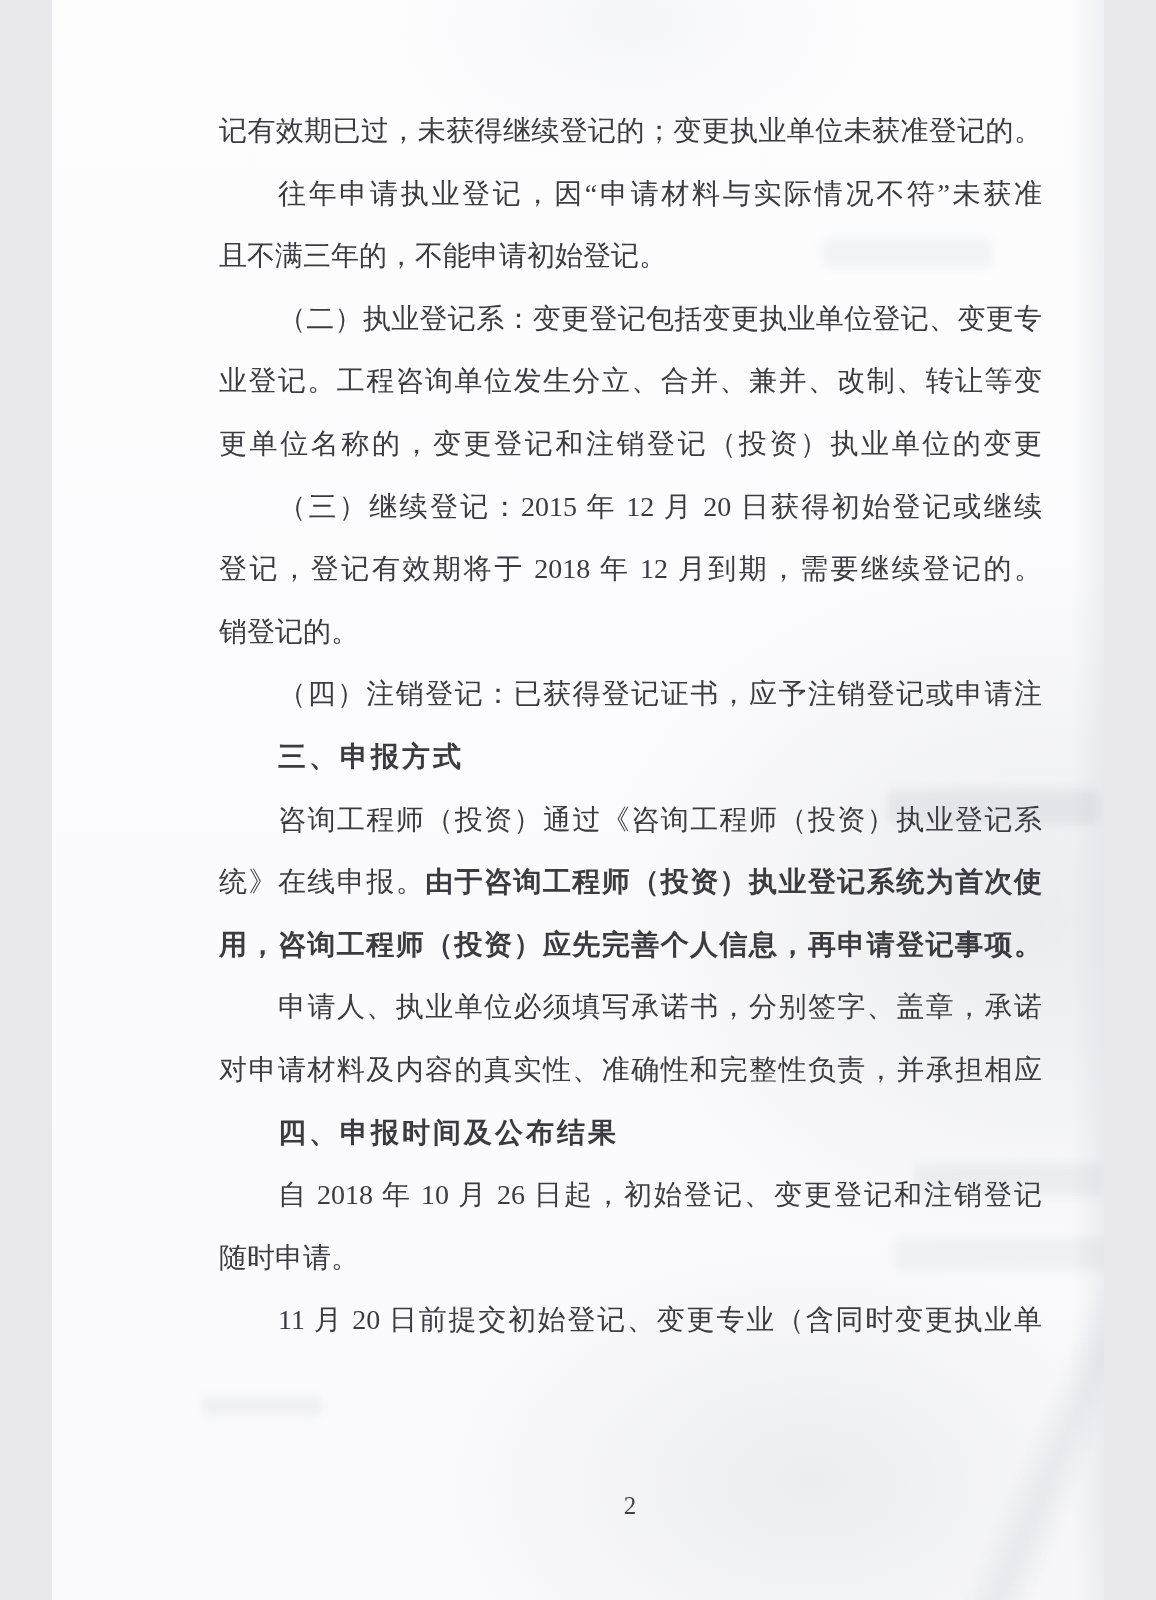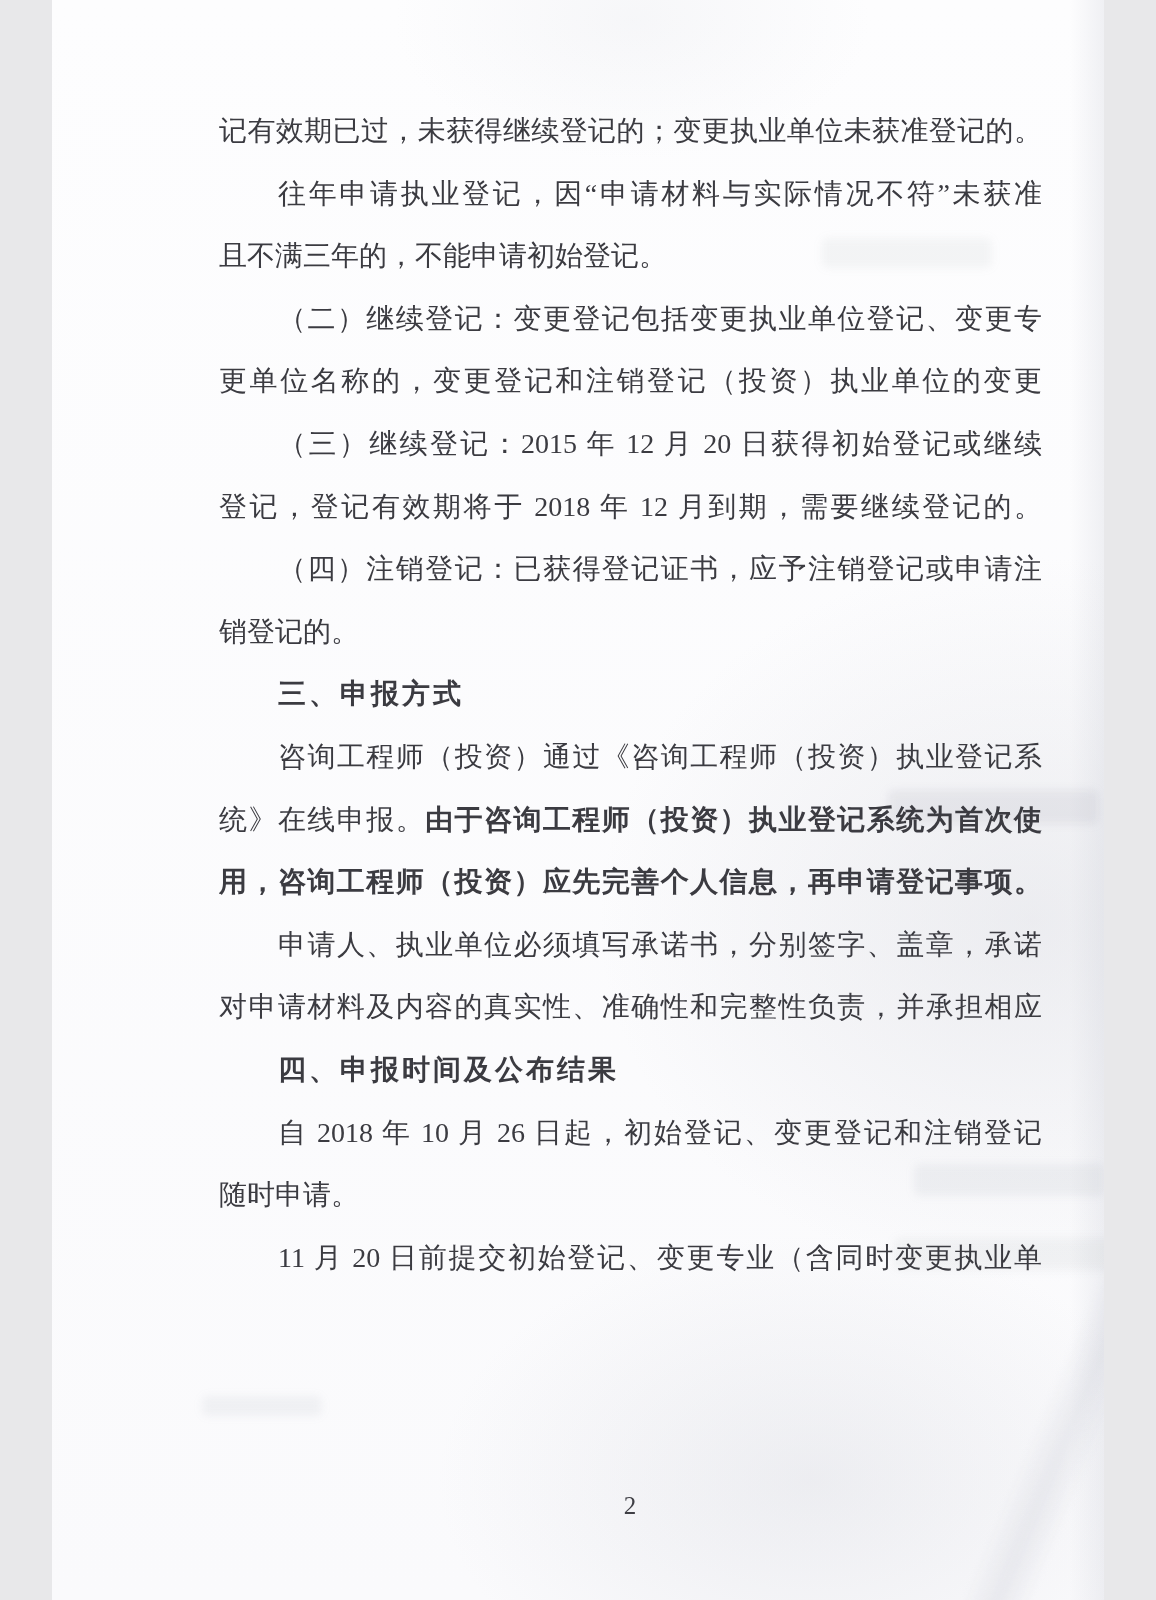--- a/index.html
+++ b/index.html
@@ -80,26 +80,27 @@
   <div class="ghost g2"></div>
   <div class="ghost g3"></div>
   <div class="ghost g4"></div>
   <div class="ghost g5"></div>
   <div class="crease"></div>
 
   <div class="doc">
       <div class="line just"><span>记有效期已过，未获得继续登记的；变更执业单位未获准登记的。</span></div>
       <div class="line indent just"><span>往年申请执业登记，因“申请材料与实际情况不符”未获准</span></div>
       <div class="line"><span>且不满三年的，不能申请初始登记。</span></div>
-      <div class="line indent just"><span>（二）继续登记：变更登记包括变更执业单位登记、变更专</span></div>
+      <div class="line indent just"><span>（二）执业登记系：变更登记包括变更执业单位登记、变更专</span></div>
+      <div class="line just"><span>业登记。工程咨询单位发生分立、合并、兼并、改制、转让等变</span></div>
       <div class="line just"><span>更单位名称的，变更登记和注销登记（投资）执业单位的变更</span></div>
       <div class="line indent just"><span>（三）继续登记：2015 年 12 月 20 日获得初始登记或继续</span></div>
       <div class="line just"><span>登记，登记有效期将于 2018 年 12 月到期，需要继续登记的。</span></div>
+      <div class="line"><span>销登记的。</span></div>
       <div class="line indent just"><span>（四）注销登记：已获得登记证书，应予注销登记或申请注</span></div>
-      <div class="line"><span>销登记的。</span></div>
       <div class="line indent heading"><span class="bold">三、申报方式</span></div>
       <div class="line indent just"><span>咨询工程师（投资）通过《咨询工程师（投资）执业登记系</span></div>
       <div class="line just"><span>统》在线申报。</span><span class="bold">由于咨询工程师（投资）执业登记系统为首次使</span></div>
       <div class="line just"><span class="bold">用，咨询工程师（投资）应先完善个人信息，再申请登记事项。</span></div>
       <div class="line indent just"><span>申请人、执业单位必须填写承诺书，分别签字、盖章，承诺</span></div>
       <div class="line just"><span>对申请材料及内容的真实性、准确性和完整性负责，并承担相应</span></div>
       <div class="line indent heading"><span class="bold">四、申报时间及公布结果</span></div>
       <div class="line indent just"><span>自 2018 年 10 月 26 日起，初始登记、变更登记和注销登记</span></div>
       <div class="line"><span>随时申请。</span></div>
       <div class="line indent just"><span>11 月 20 日前提交初始登记、变更专业（含同时变更执业单</span></div>

